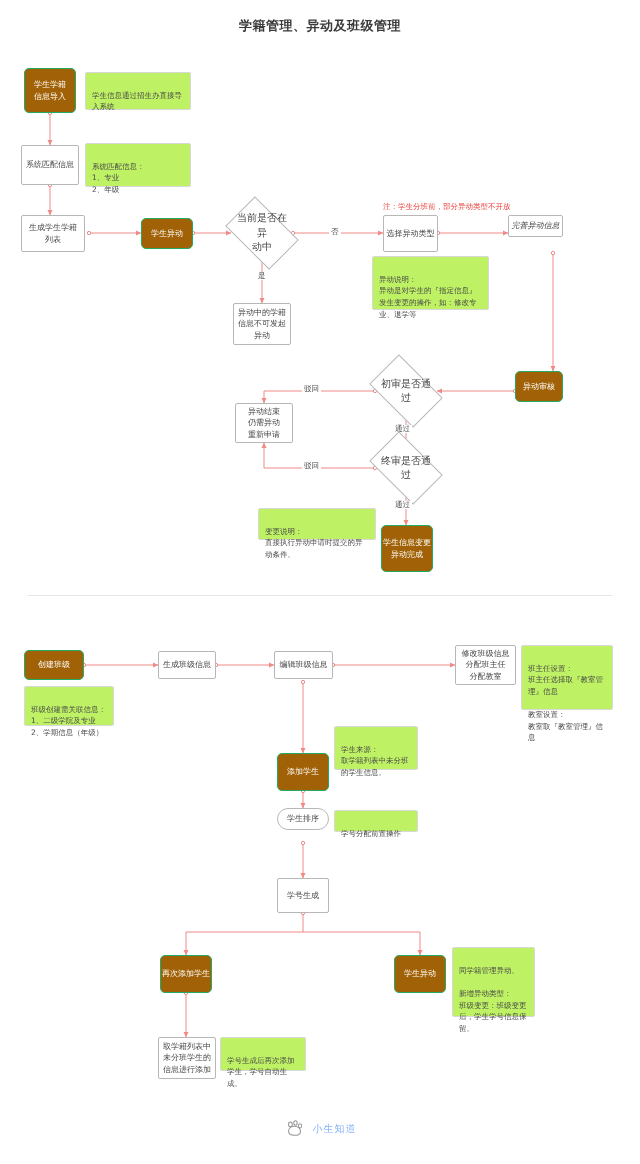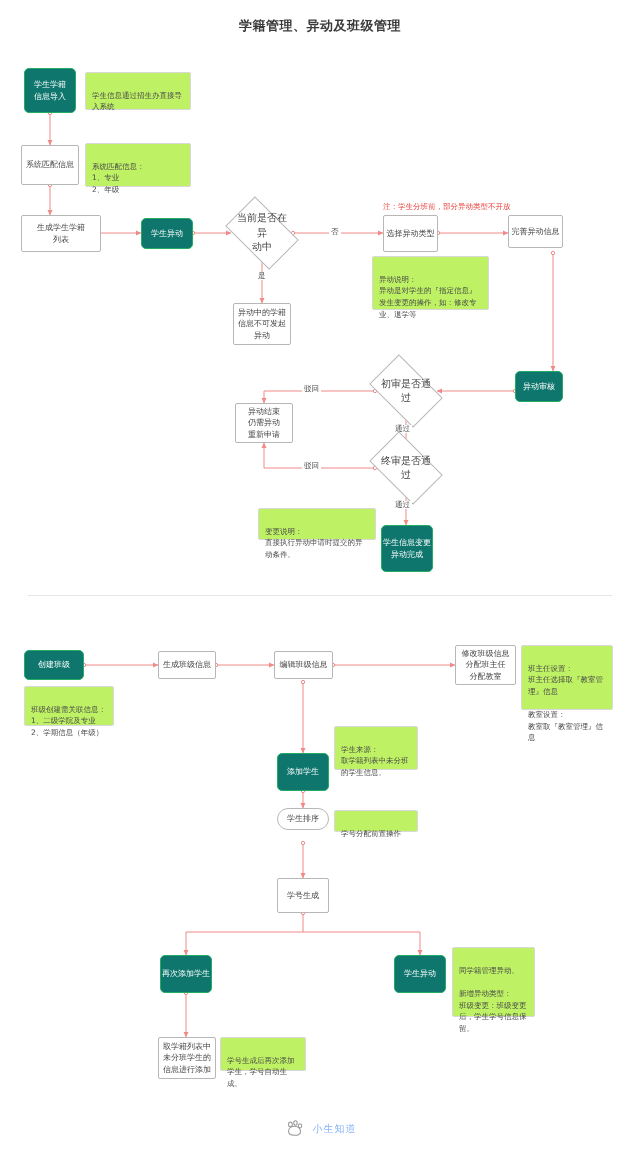--- a/index.html
+++ b/index.html
@@ -19,21 +19,21 @@
   .node{
     position:absolute;box-sizing:border-box;
     display:flex;align-items:center;justify-content:center;
     text-align:center;font-size:8px;line-height:1.45;
     white-space:pre-line;
   }
   .node.proc{
     background:#ffffff;border:1px solid #b7b7b7;border-radius:2px;color:#3f3f3f;
   }
   .node.green{
-    background:#0f766e;border:1px solid #22ab63;border-radius:5px;color:#ffffff;
+    background:#a16207;border:1px solid #22ab63;border-radius:5px;color:#ffffff;
   }
   .node.diamond{
     background:transparent;border:none;color:#3f3f3f;font-size:10px;
   }
   .diamond-shape{
     position:absolute;left:0;top:0;width:100%;height:100%;
     background:#ffffff;border:1px solid #b7b7b7;
     transform:rotate(45deg);box-sizing:border-box;
   }
   .diamond-label{position:relative;z-index:2;padding:0 2px;}
@@ -152,21 +152,21 @@
 
   <div class="node proc" style="left:21px;top:145px;width:58px;height:40px;">
     <span>系统匹配信息</span>
   </div>
   <div class="note" style="left:85px;top:143px;width:106px;height:44px;">
     <span>系统匹配信息：
 1、专业
 2、年级</span>
   </div>
 
-  <div class="node proc" style="left:21px;top:215px;width:80px;height:37px;">
+  <div class="node proc" style="left:21px;top:215px;width:64px;height:37px;">
     <span>生成学生学籍
 列表</span>
   </div>
 
   <div class="node green" style="left:141px;top:218px;width:52px;height:31px;">
     <span>学生异动</span>
   </div>
 
   <div class="node diamond" style="left:231px;top:212px;width:62px;height:42px;">
     <div class="diamond-shape"></div>
@@ -191,21 +191,21 @@
   </div>
 
   <div class="node proc" style="left:383px;top:215px;width:55px;height:37px;">
     <span>选择异动类型</span>
   </div>
   <div class="note" style="left:372px;top:256px;width:117px;height:54px;">
     <span>异动说明：
 异动是对学生的『指定信息』发生变更的操作，如：修改专业、退学等</span>
   </div>
 
-  <div class="node proc" style="left:508px;top:215px;width:55px;height:33px;">
+  <div class="node proc" style="left:508px;top:215px;width:55px;height:22px;font-style:italic;">
     <span>完善异动信息</span>
   </div>
 
   <div class="node green" style="left:515px;top:371px;width:48px;height:31px;">
     <span>异动审核</span>
   </div>
 
   <div class="node diamond" style="left:375px;top:370px;width:62px;height:42px;">
     <div class="diamond-shape"></div>
     <span class="diamond-label">初审是否通过</span>

